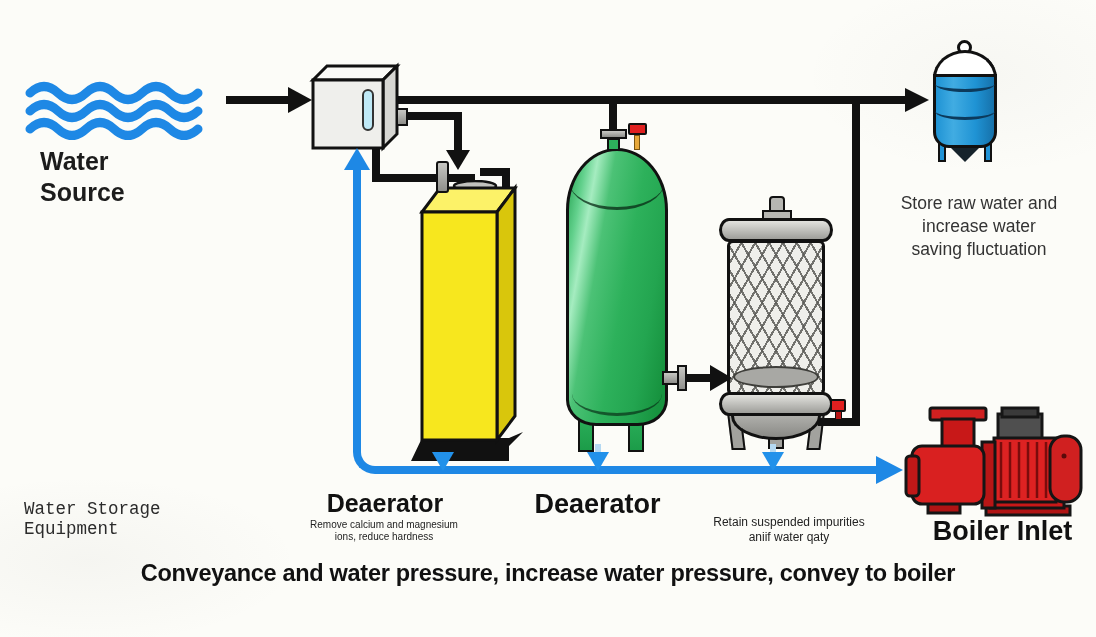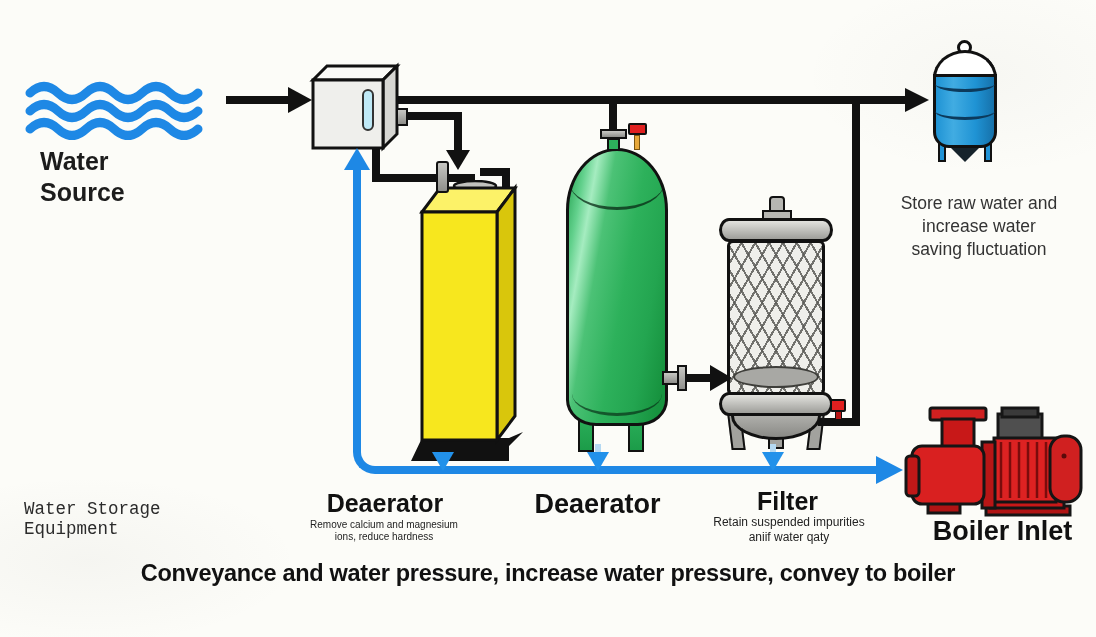--- a/index.html
+++ b/index.html
@@ -159,21 +159,20 @@
   </svg>
 
   <div class="txt" style="left:24px;top:499px;width:230px;font-size:17.5px;color:#2b2b2b;font-family:Liberation Mono, monospace;">Water Storage Equipment</div>
 
   <div class="txt ttl" style="left:300px;top:489px;width:170px;font-size:25px;">Deaerator</div>
   <div class="txt desc ml" style="left:270px;top:519px;width:228px;font-size:10px;">Remove calcium and magnesium
 ions, reduce hardness</div>
 
   <div class="txt ttl" style="left:505px;top:489px;width:185px;font-size:27px;">Deaerator</div>
 
-  <div class="txt ttl" style="left:710px;top:487px;width:155px;font-size:25px;">Filter</div>
   <div class="txt desc ml" style="left:680px;top:515px;width:218px;font-size:12px;">Retain suspended impurities
 aniif water qaty</div>
 
   <div class="txt ttl" style="left:0px;top:560px;width:1096px;font-size:23.5px;letter-spacing:-0.3px;">Conveyance  and water pressure, increase water pressure, convey to boiler</div>
 
   <div class="txt ttl" style="left:915px;top:516px;width:175px;font-size:27px;">Boiler Inlet</div>
 
 </div>
 
 </body></html>

